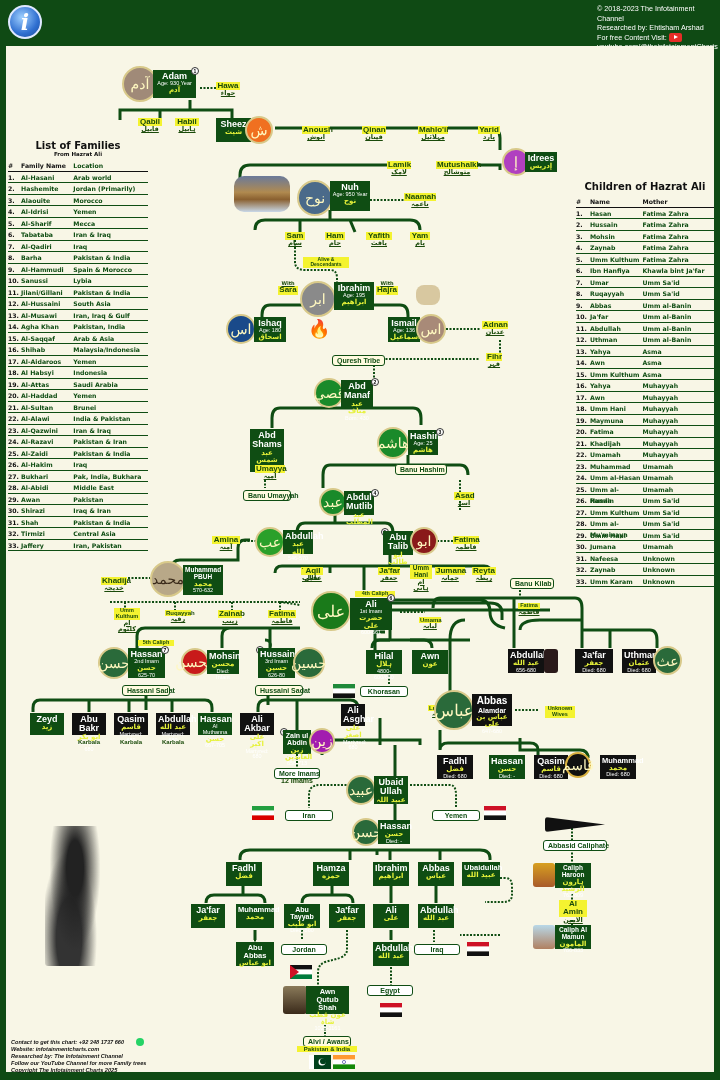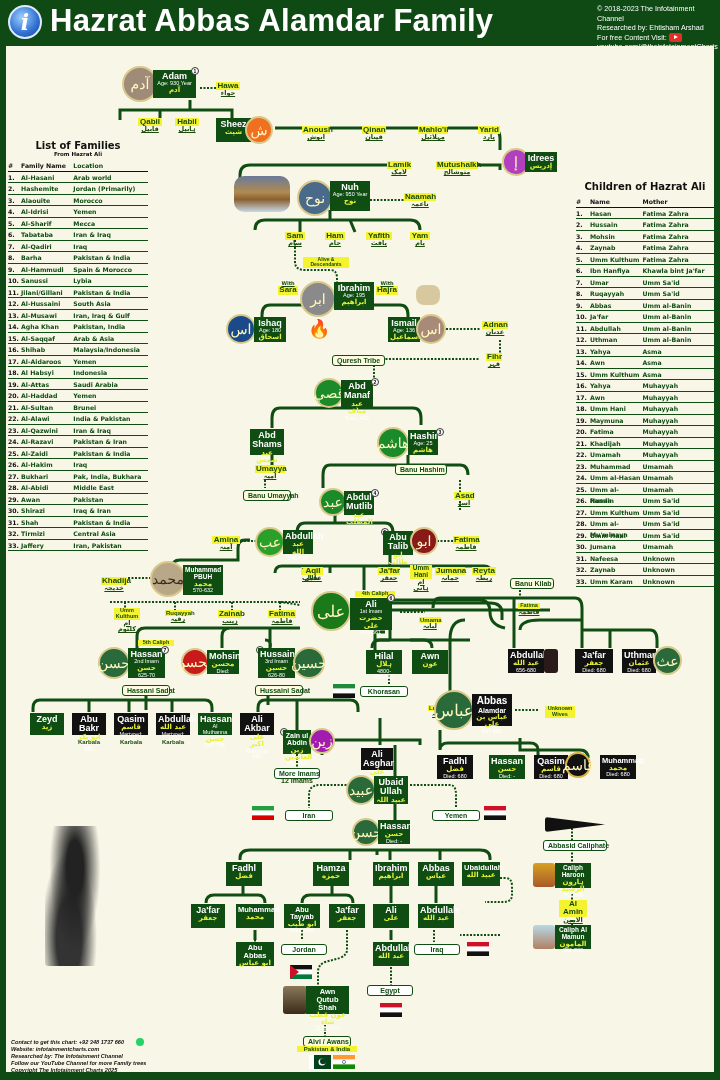--- a/index.html
+++ b/index.html
@@ -38,21 +38,20 @@
   .flag { position: absolute; width: 22px; height: 14px; }
   .footer { position: absolute; left: 11px; top: 1039px; color: #111; font: bold italic 5.6px/7px "Liberation Sans", sans-serif; }
   .emoji { position: absolute; font-family: "DejaVu Sans", sans-serif; }
   .pic { position: absolute; border-radius: 3px; }
 </style>
 </head>
 <body>
 
 <div class="header">
   <div class="info-icon">i</div>
-  <div class="title">Hazrat Abbas Alamdar Family</div>
   <div class="credits">
     <div>© 2018-2023 The Infotainment Channel</div>
     <div>Researched by: Ehtisham Arshad</div>
     <div><span>For free Content Visit:</span> <span class="yt"></span></div>
     <div>youtube.com/@theinfotainmentCharts</div>
   </div>
 </div>
 
 <div class="canvas"></div>
 
@@ -598,21 +597,21 @@
     <span class="a">فہر</span>
   </div>
 
 <div class="circ" style="left:314px; top:378px; width:30px; height:30px; background:#1a8a2a;">قصي</div>
 <div class="node" style="left:341px; top:380px; width:32px; height:27px;">
     <span class="n">Abd Manaf</span>
     <span class="a">عبد مناف</span>
     <span class="s">Born: 430</span>
   </div>
 <div class="badge" style="left:371px; top:378px;">2</div>
-<div class="node" style="left:250px; top:429px; width:34px; height:26px;">
+<div class="node" style="left:250px; top:429px; width:34px; height:43px;">
     <span class="n">Abd Shams</span>
     <span class="a">عبد شمس</span>
   </div>
 <div class="circ" style="left:377px; top:427px; width:32px; height:32px; background:#1a8a2a;">هاشم</div>
 <div class="node" style="left:408px; top:430px; width:30px; height:25px;">
     <span class="n">Hashim</span>
     <span class="s">Age: 25</span>
     <span class="a">هاشم</span>
   </div>
 <div class="badge" style="left:436px; top:428px;">3</div>
@@ -829,21 +828,21 @@
     <span class="a">علی اکبر</span>
     <span class="s">Martyred: 680</span>
   </div>
 <div class="badge" style="left:280px; top:728px;">9</div>
 <div class="node" style="left:283px; top:730px; width:28px; height:24px;">
     <span class="n" style="font-size:7px">Zain ul Abdin</span>
     <span class="a">زین العابدین</span>
     <span class="s">658-713</span>
   </div>
 <div class="circ" style="left:309px; top:728px; width:26px; height:26px; background:#a21caf;">زین</div>
-<div class="node dark" style="left:341px; top:748px; width:32px; height:22px;margin-left:20px;">
+<div class="node dark" style="left:341px; top:704px; width:24px; height:22px;">
     <span class="n">Ali Asghar</span>
     <span class="a">علی اصغر</span>
     <span class="s">Martyred: 680</span>
   </div>
 <div class="tag" style="left:274px; top:768px; width:46px;">More Imams</div>
 <div class="lbl" style="left:274px; top:777px; width:46px;">
     <span class="n" style="background:none;font-size:7px">12 Imams</span>
   </div>
 
 <div class="lbl" style="left:388px; top:705px; width:22px;margin-left:40px;">

